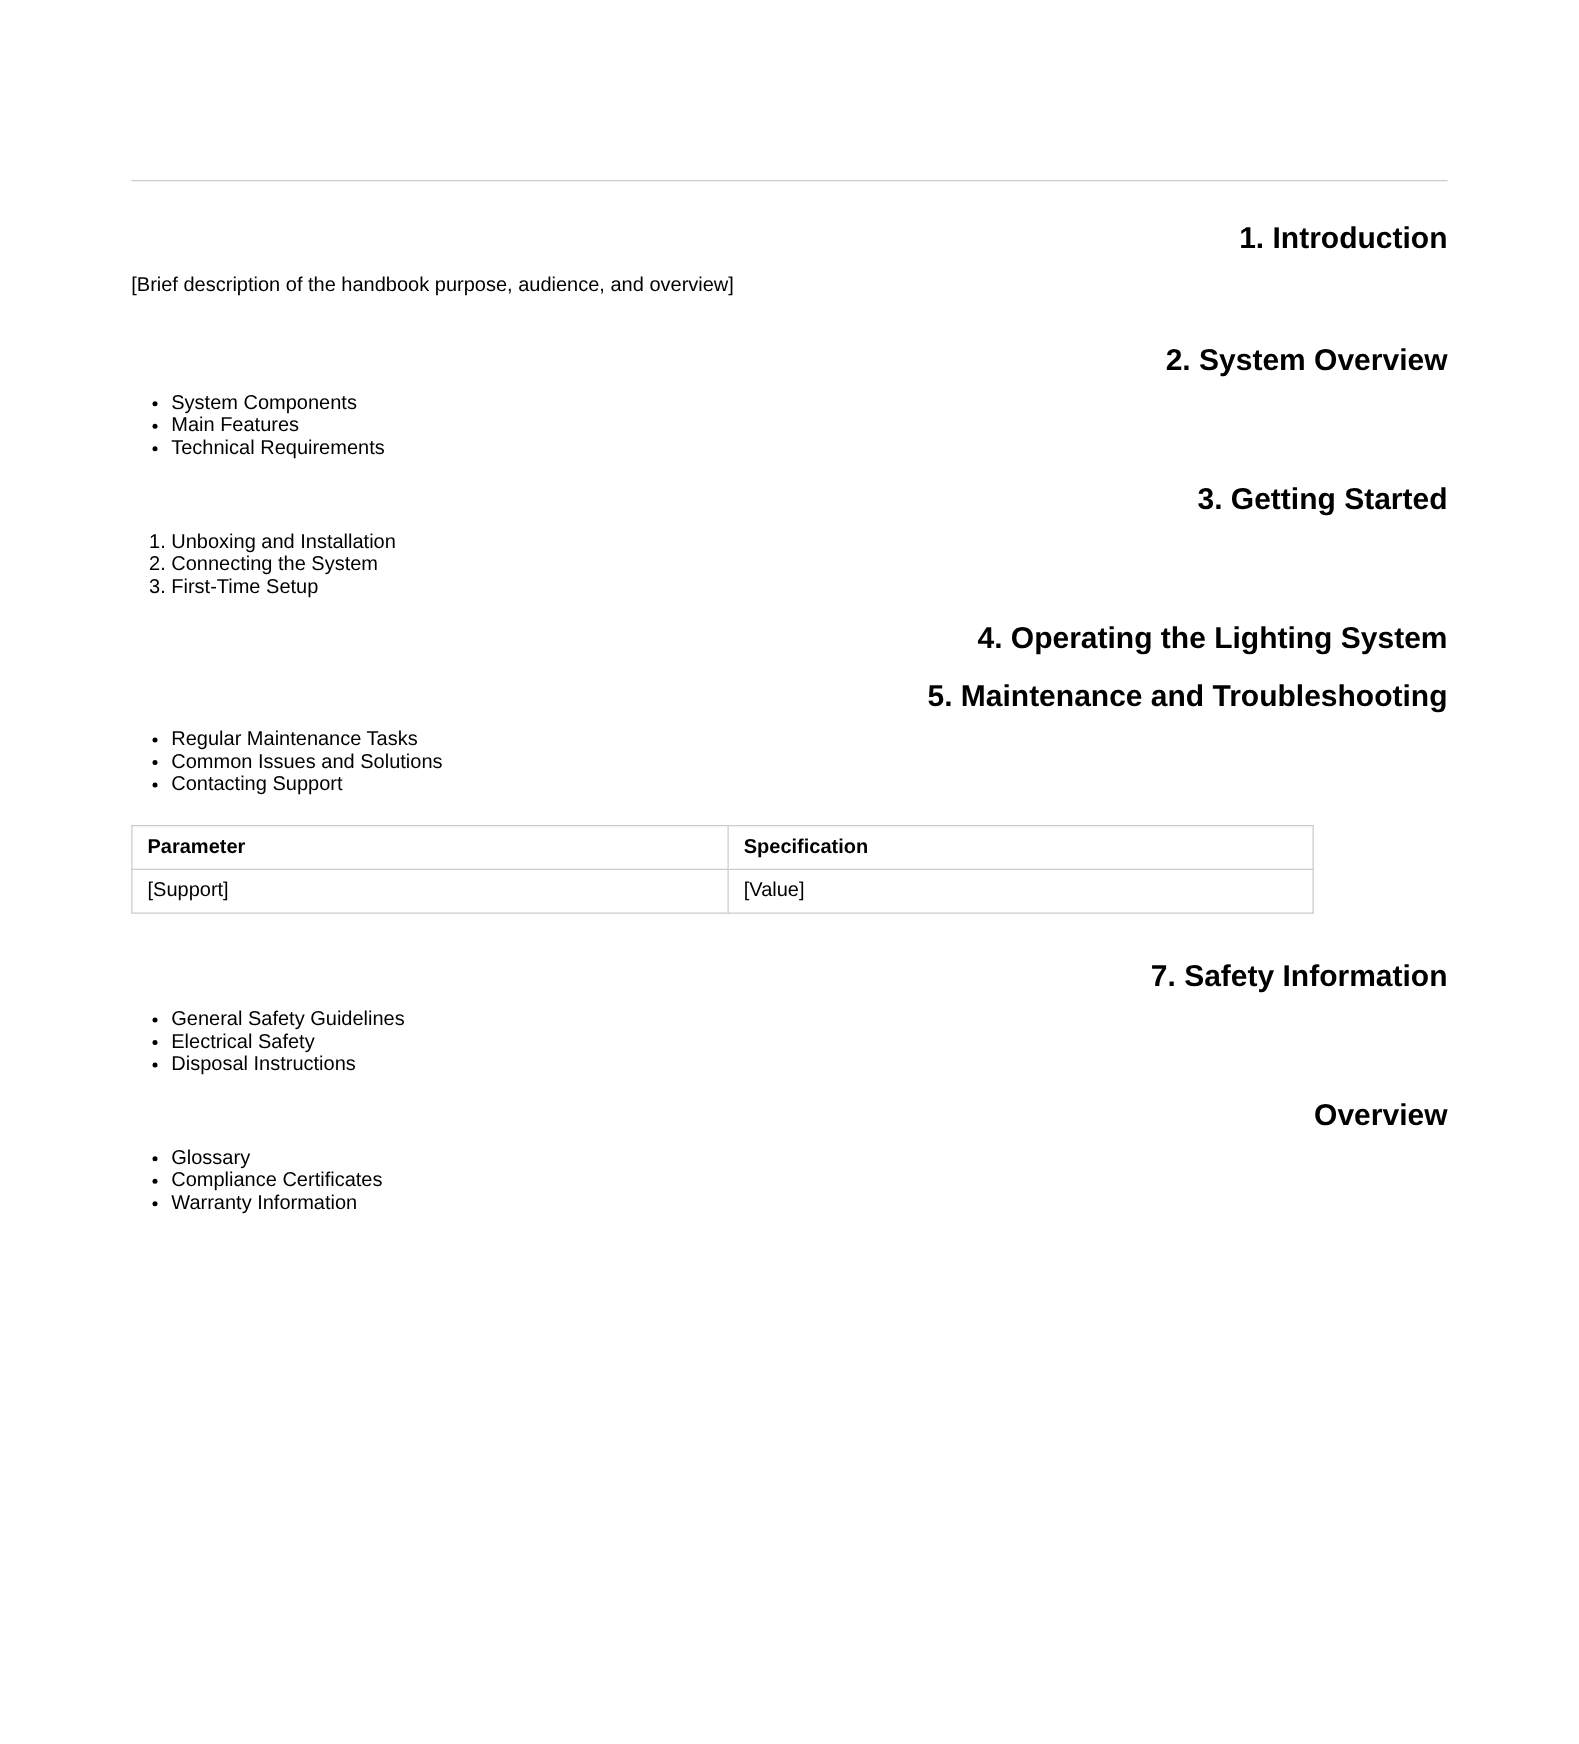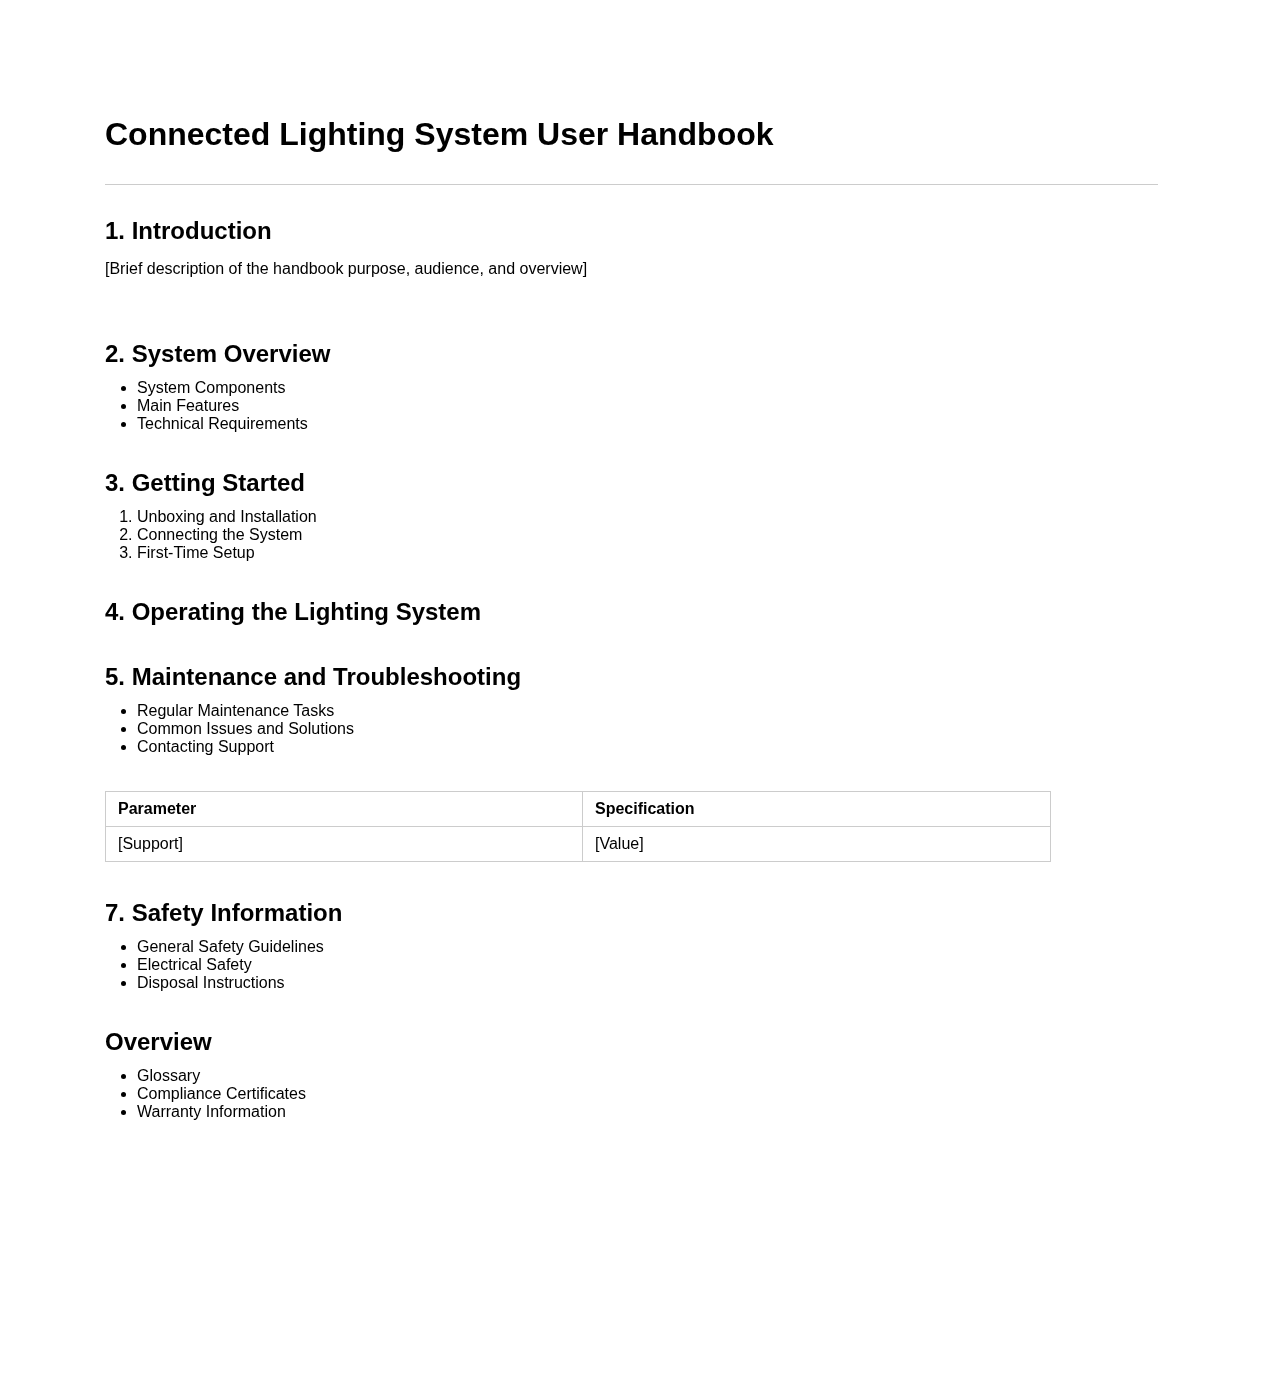--- a/index.html
+++ b/index.html
@@ -25,22 +25,23 @@
     border: none;
     border-top: 1px solid #cccccc;
     margin: 30px 0 0 0;
     height: 0;
   }
   h2 {
     font-size: 24px;
     line-height: 30px;
     font-weight: bold;
     margin: 0;
+    text-align: right;
   }
-  .section { margin-top: 35px; }
+  .section { margin-top: 17px; }
   .section.first { margin-top: 31px; }
   p { margin: 14px 0 16px 0; }
   ul, ol { margin: 10px 0 0 0; padding-left: 32px; }
   li { margin: 0; }
   table {
     border-collapse: collapse;
     width: 946px;
     margin-top: 23px;
   }
   th, td {
@@ -49,29 +50,28 @@
     padding: 8px 12px;
     height: 18px;
   }
   th { font-weight: bold; }
   th.c1, td.c1 { width: 452px; }
 </style>
 </head>
 <body>
 
 <div class="page">
-  <h1>Connected Lighting System User Handbook</h1>
   <hr>
 
   <div class="section first">
     <h2>1. Introduction</h2>
     <p>[Brief description of the handbook purpose, audience, and overview]</p>
   </div>
 
-  <div class="section" style="margin-top:61px">
+  <div class="section" style="margin-top:36px">
     <h2>2. System Overview</h2>
     <ul>
       <li>System Components</li>
       <li>Main Features</li>
       <li>Technical Requirements</li>
     </ul>
   </div>
 
   <div class="section">
     <h2>3. Getting Started</h2>

